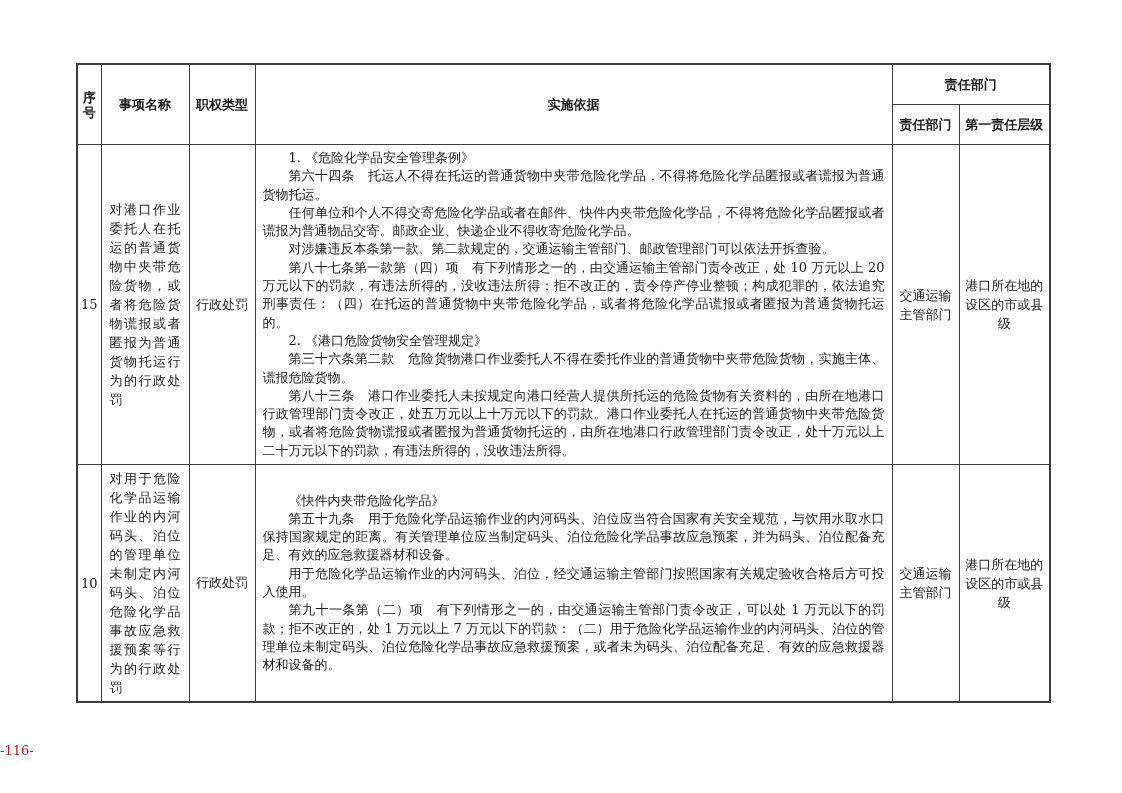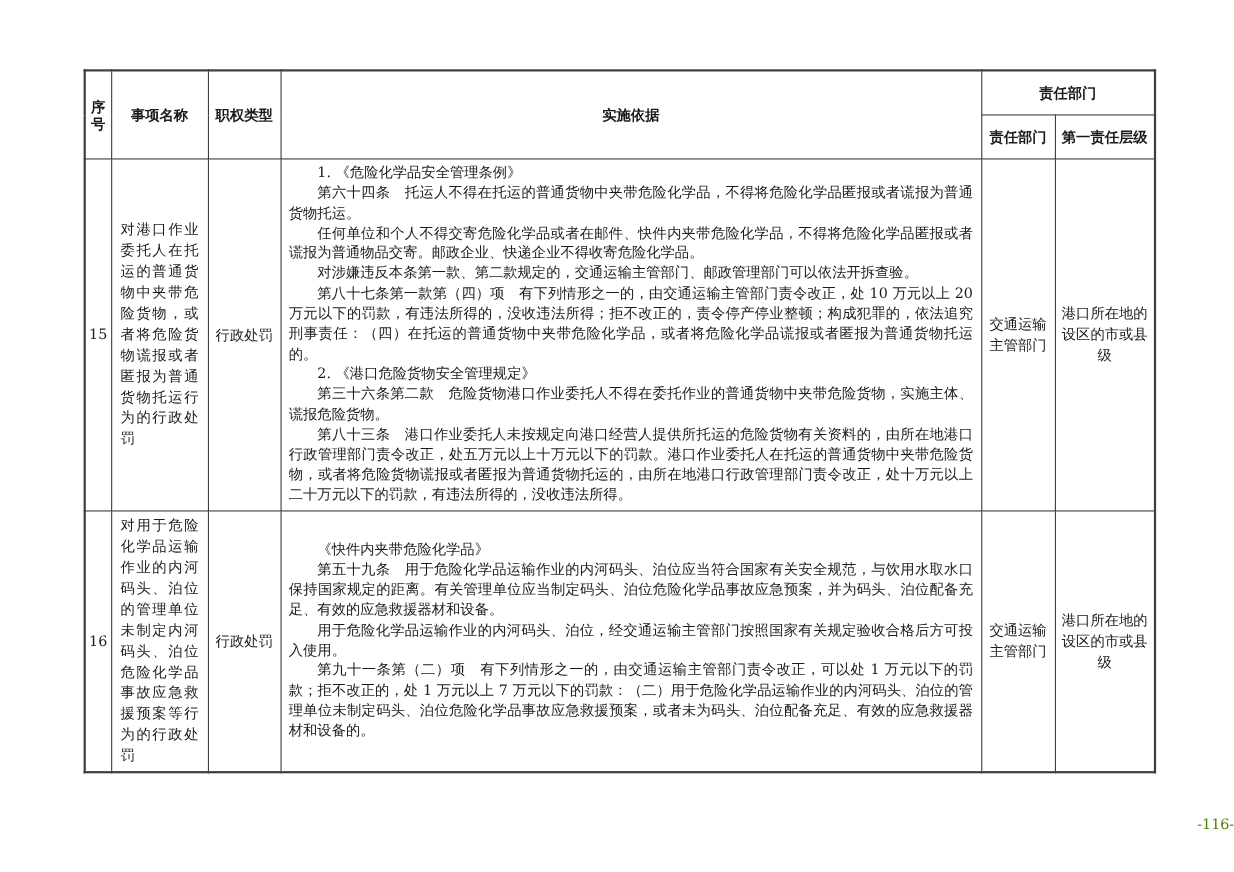--- a/index.html
+++ b/index.html
@@ -72,23 +72,23 @@
   td.c-dept, td.c-level {
     text-align: center;
     padding: 2px 4px;
     line-height: 19px;
   }
   .page-footer {
     position: absolute;
     left: 0;
     top: 743px;
     width: 1122px;
-    text-align: right;
+    text-align: left;
     font-size: 13px;
-    color: #4d7c0f;
+    color: #b91c1c;
   }
 </style>
 </head>
 <body>
 
 <table class="doc-table">
   <colgroup>
     <col style="width:24px">
     <col style="width:88px">
     <col style="width:66px">
@@ -121,21 +121,21 @@
         <p>对涉嫌违反本条第一款、第二款规定的，交通运输主管部门、邮政管理部门可以依法开拆查验。</p>
         <p>第八十七条第一款第（四）项　有下列情形之一的，由交通运输主管部门责令改正，处 10 万元以上 20 万元以下的罚款，有违法所得的，没收违法所得；拒不改正的，责令停产停业整顿；构成犯罪的，依法追究刑事责任：（四）在托运的普通货物中夹带危险化学品，或者将危险化学品谎报或者匿报为普通货物托运的。</p>
         <p>2. 《港口危险货物安全管理规定》</p>
         <p>第三十六条第二款　危险货物港口作业委托人不得在委托作业的普通货物中夹带危险货物，实施主体、谎报危险货物。</p>
         <p>第八十三条　港口作业委托人未按规定向港口经营人提供所托运的危险货物有关资料的，由所在地港口行政管理部门责令改正，处五万元以上十万元以下的罚款。港口作业委托人在托运的普通货物中夹带危险货物，或者将危险货物谎报或者匿报为普通货物托运的，由所在地港口行政管理部门责令改正，处十万元以上二十万元以下的罚款，有违法所得的，没收违法所得。</p>
       </td>
       <td class="c-dept">交通运输主管部门</td>
       <td class="c-level">港口所在地的设区的市或县级</td>
     </tr>
     <tr class="data-row-16">
-      <td class="c-index">16</td>
+      <td class="c-index">10</td>
       <td class="c-item">对用于危险化学品运输作业的内河码头、泊位的管理单位未制定内河码头、泊位危险化学品事故应急救援预案等行为的行政处罚</td>
       <td class="c-type">行政处罚</td>
       <td class="c-basis">
         <p>《快件内夹带危险化学品》</p>
         <p>第五十九条　用于危险化学品运输作业的内河码头、泊位应当符合国家有关安全规范，与饮用水取水口保持国家规定的距离。有关管理单位应当制定码头、泊位危险化学品事故应急预案，并为码头、泊位配备充足、有效的应急救援器材和设备。</p>
         <p>用于危险化学品运输作业的内河码头、泊位，经交通运输主管部门按照国家有关规定验收合格后方可投入使用。</p>
         <p>第九十一条第（二）项　有下列情形之一的，由交通运输主管部门责令改正，可以处 1 万元以下的罚款；拒不改正的，处 1 万元以上 7 万元以下的罚款：（二）用于危险化学品运输作业的内河码头、泊位的管理单位未制定码头、泊位危险化学品事故应急救援预案，或者未为码头、泊位配备充足、有效的应急救援器材和设备的。</p>
       </td>
       <td class="c-dept">交通运输主管部门</td>
       <td class="c-level">港口所在地的设区的市或县级</td>

